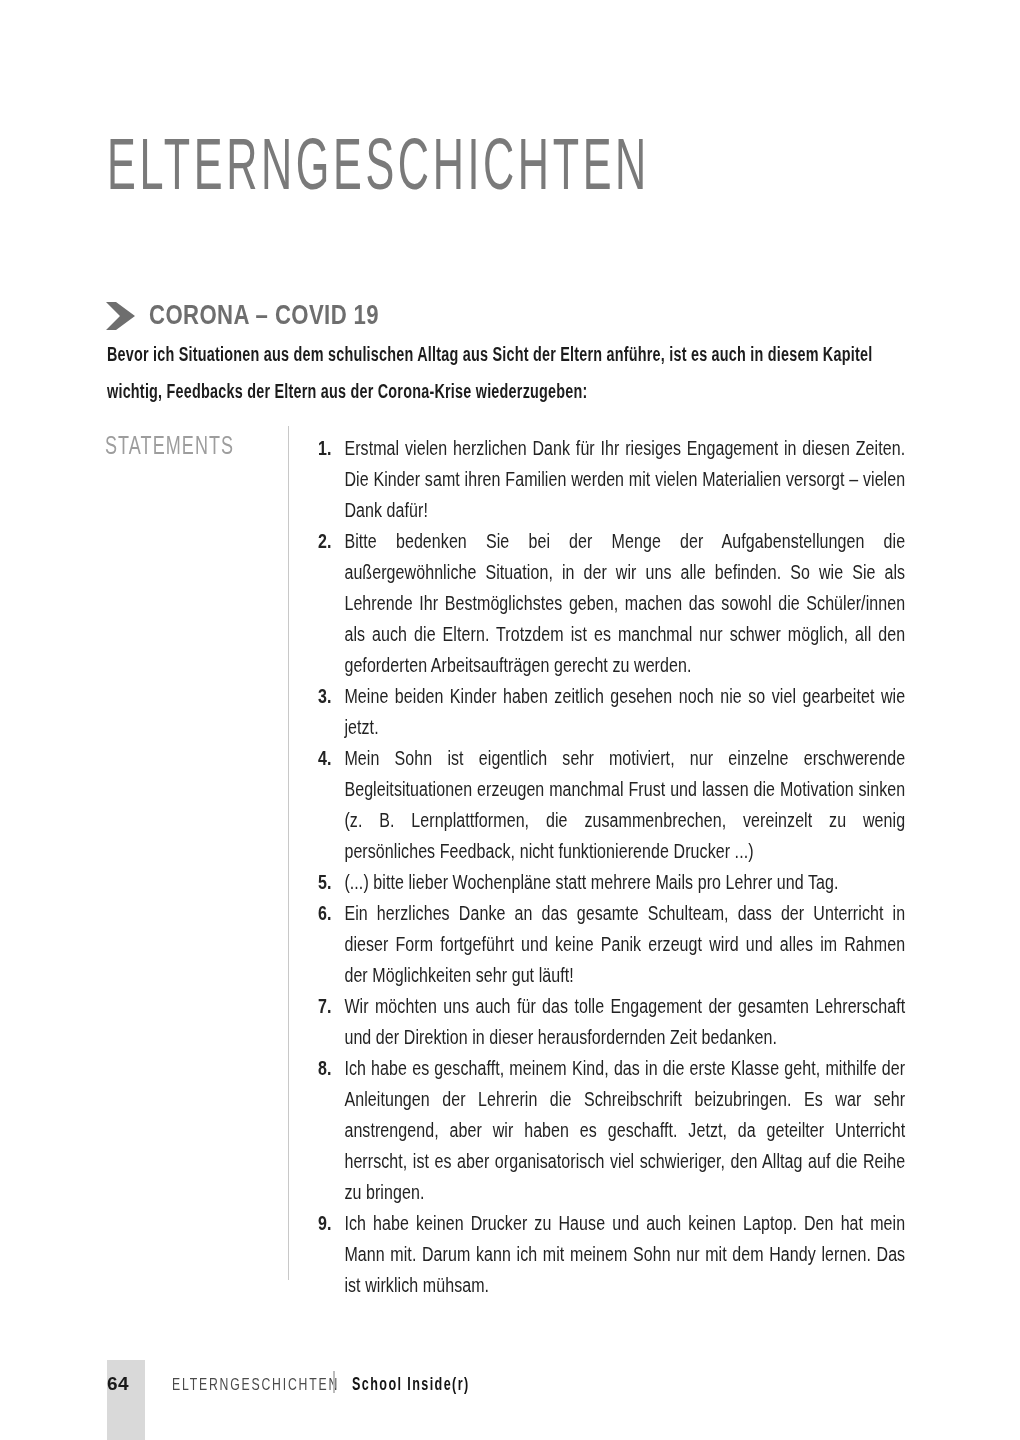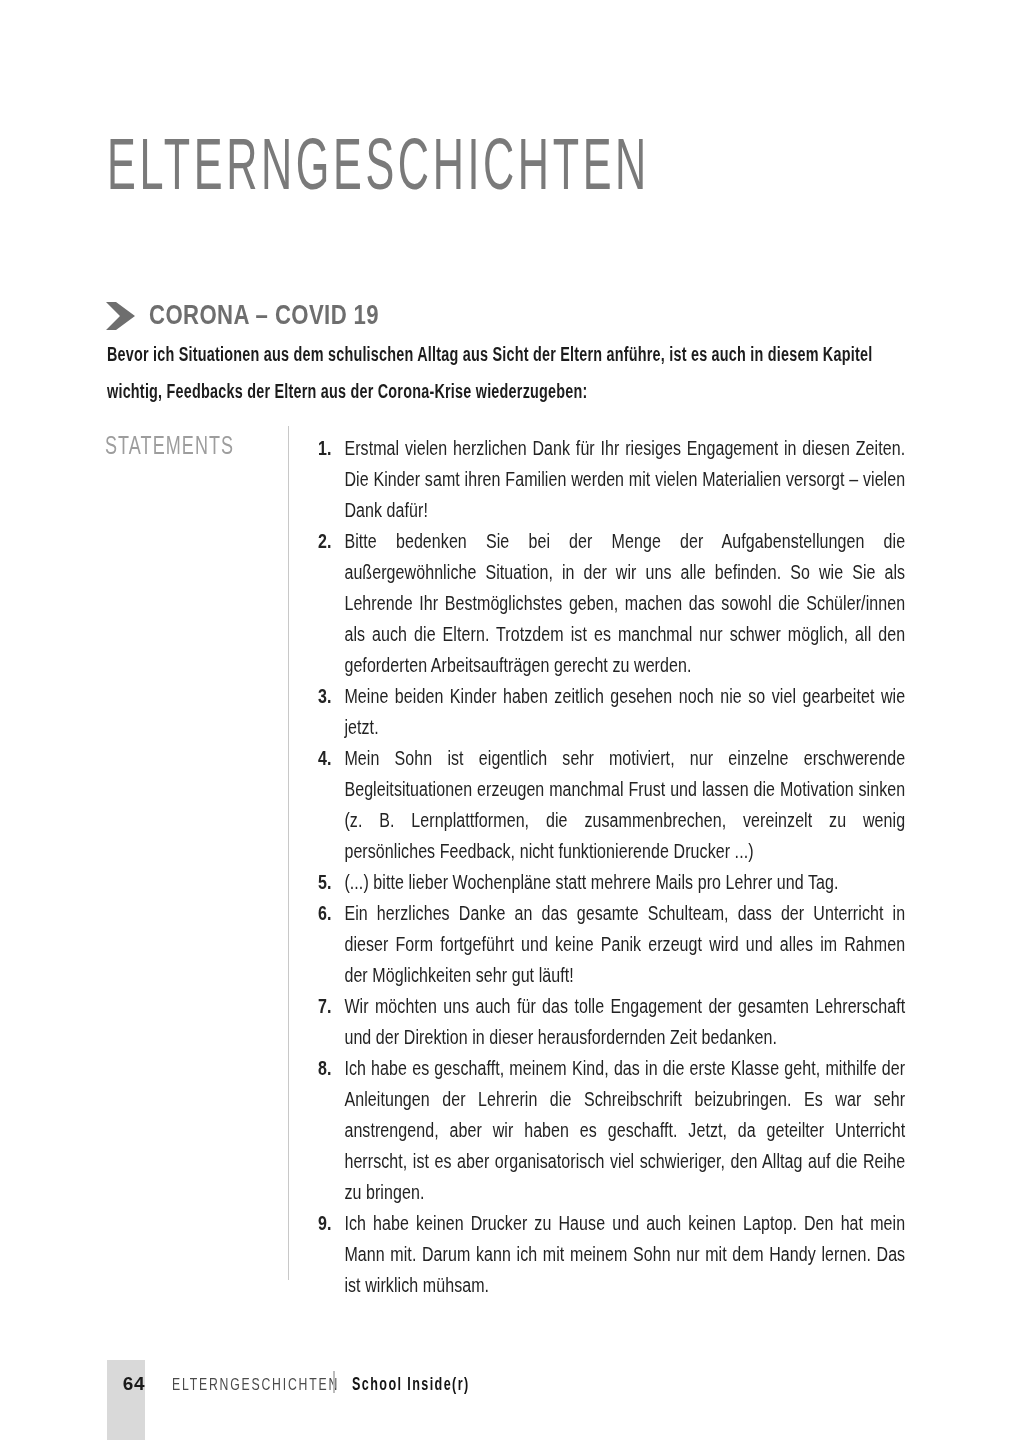--- a/index.html
+++ b/index.html
@@ -85,21 +85,21 @@
     text-align: justify;
     letter-spacing: 0.1px;
   }
 
   
   .page-number-box {
     position: absolute; left: 107px; top: 1360px;
     width: 38px; height: 80px;
     background: #d9d9d9;
     box-sizing: border-box;
-    text-align: right; padding-top: 13px;
+    text-align: left; padding-top: 13px;
     font-size: 19px; font-weight: bold;
     color: #1a1a1a; letter-spacing: 0.5px;
   }
   .footer-chapter {
     position: absolute; left: 172px; top: 1375px;
     font-size: 17px; font-weight: 400;
     color: #4a4a4a; letter-spacing: 2.5px;
     transform: scaleX(0.72); transform-origin: 0 0;
     white-space: nowrap;
   }

